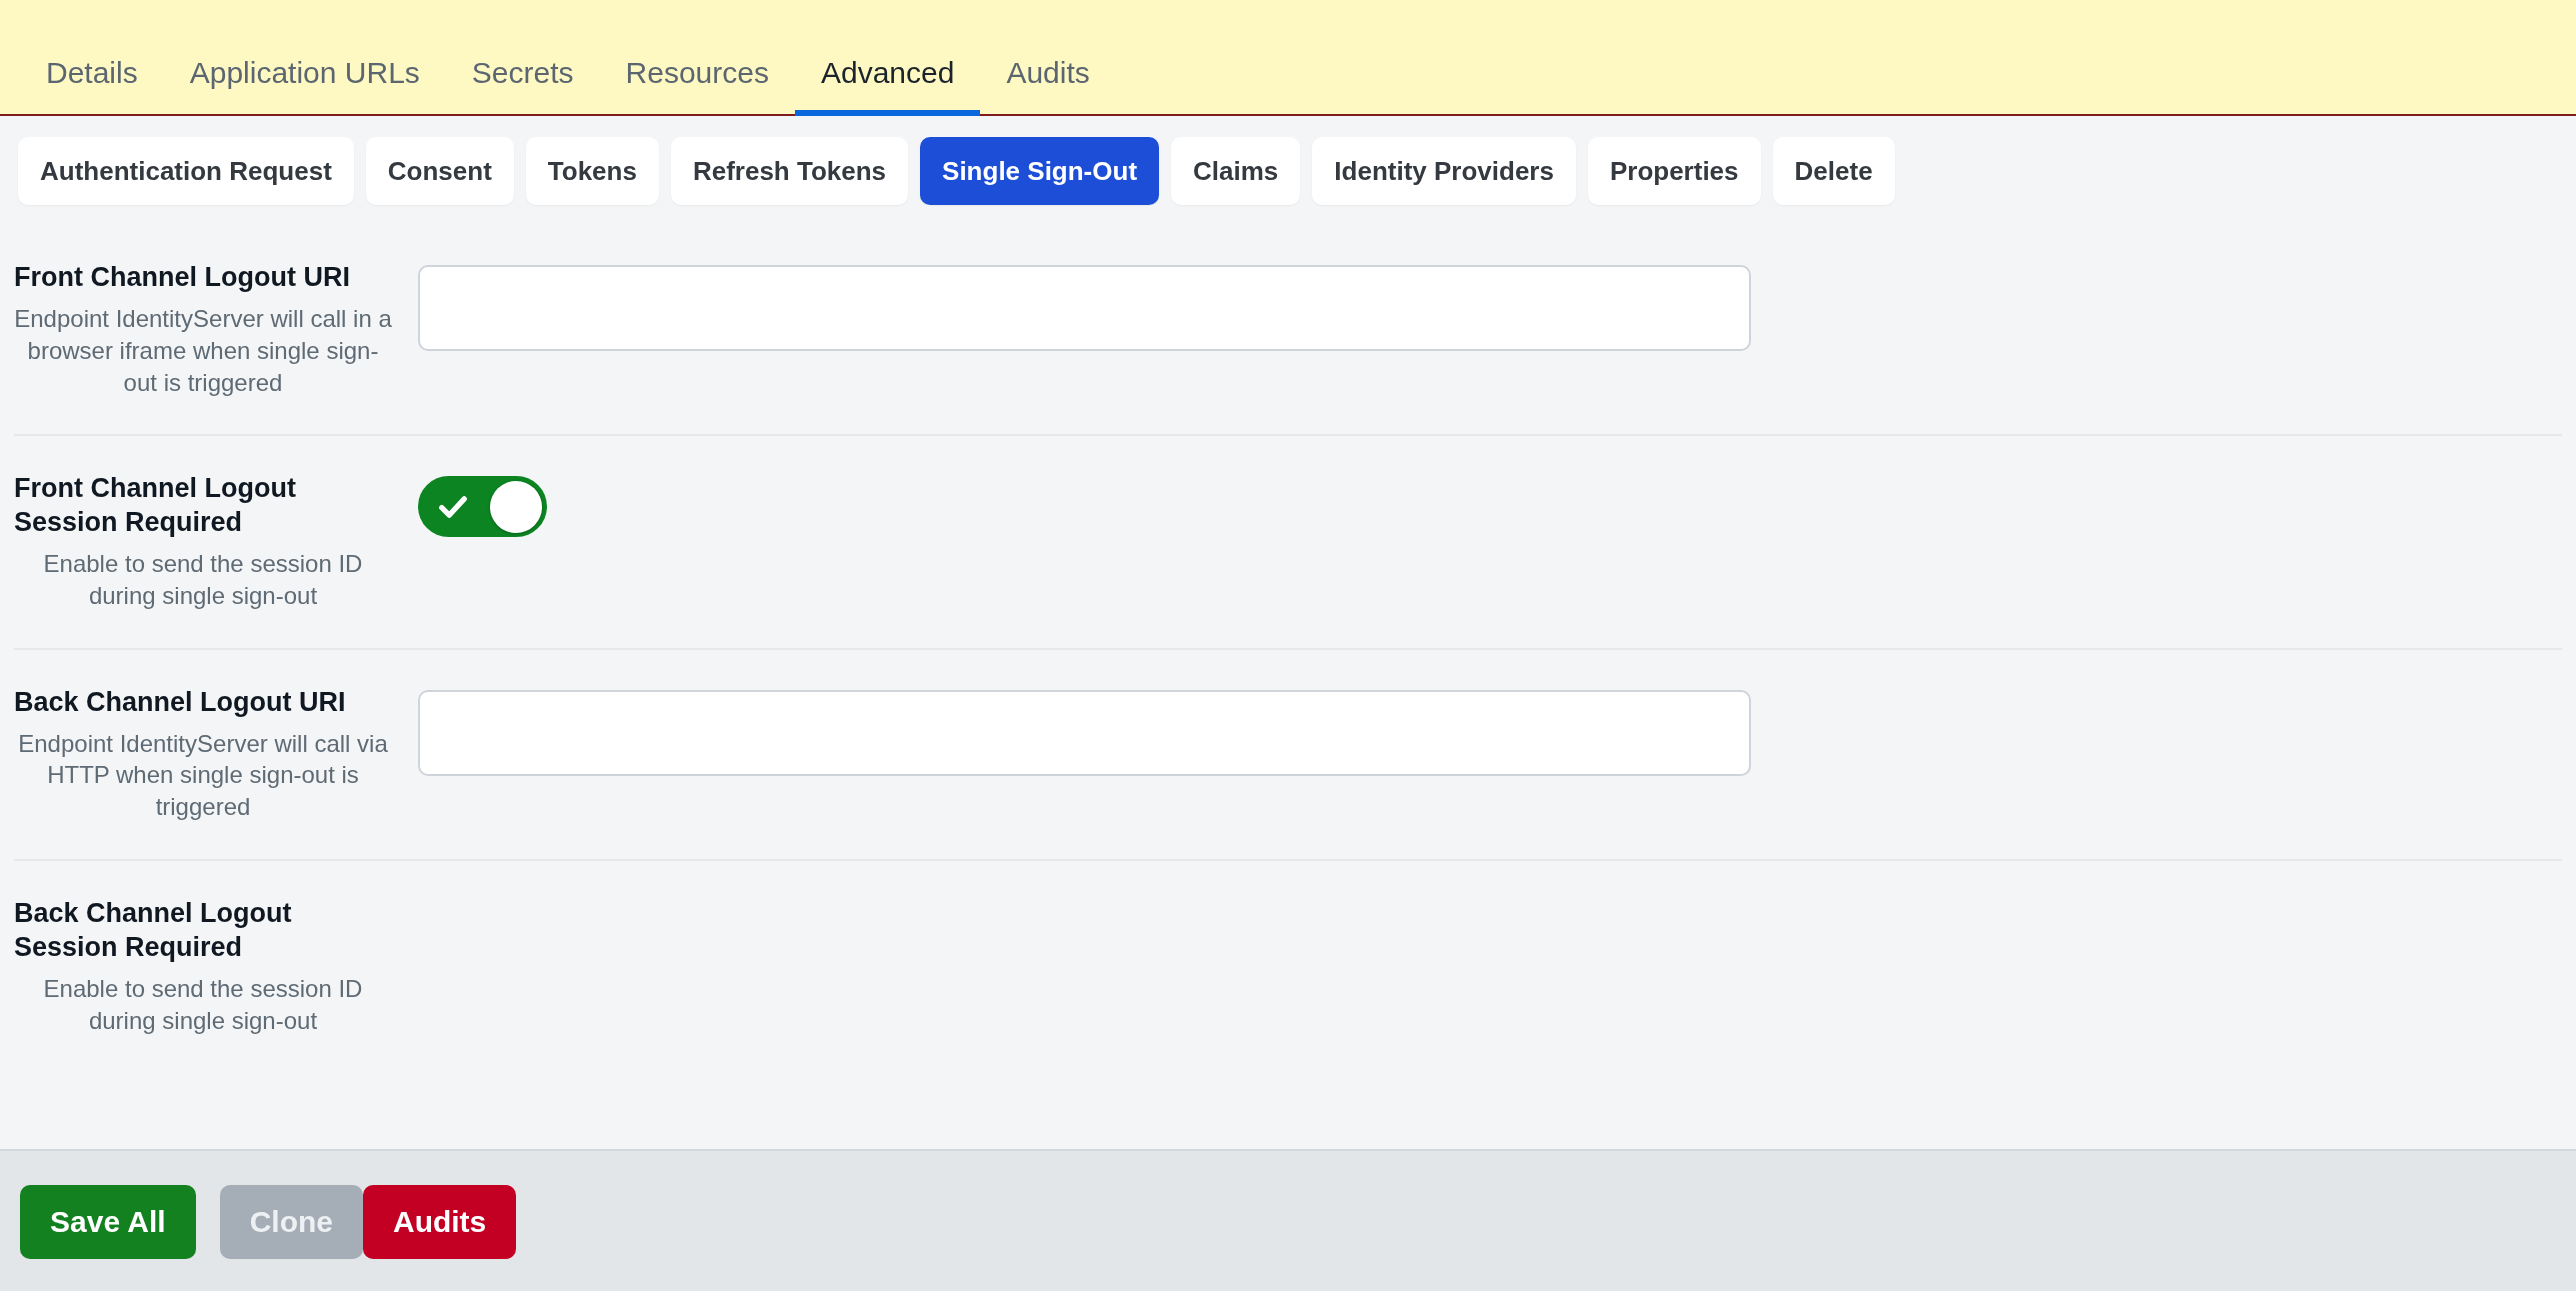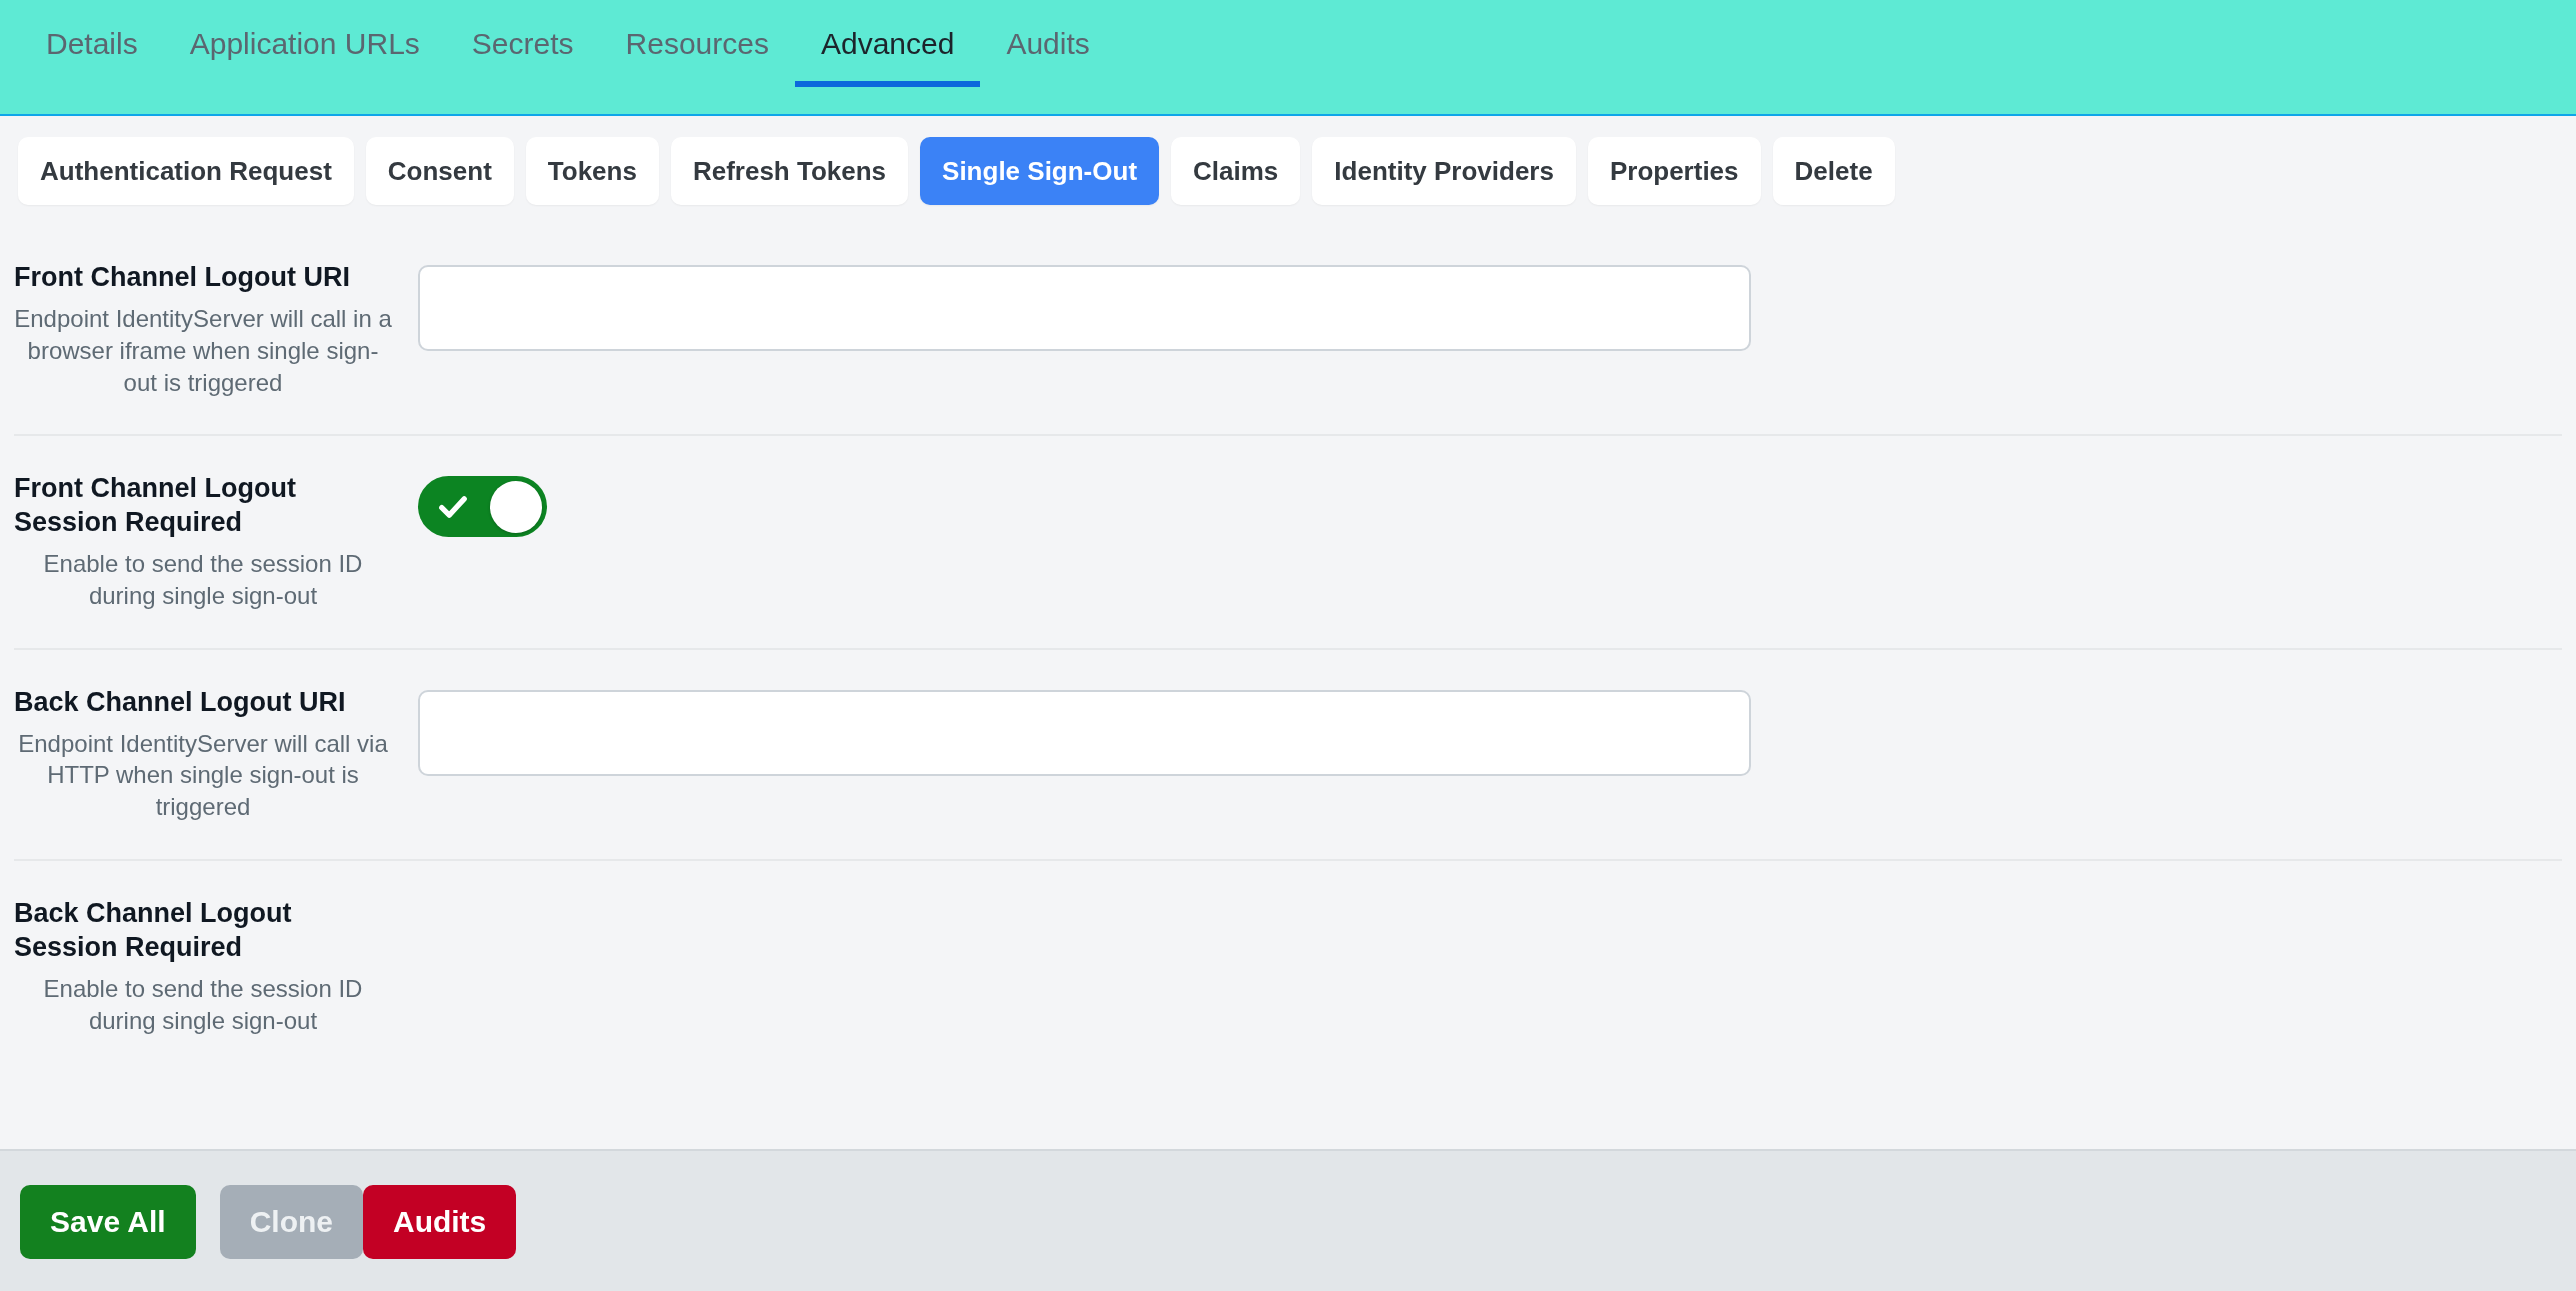--- a/index.html
+++ b/index.html
@@ -20,26 +20,26 @@
   .app {
     width: 2576px;
     height: 1292px;
     display: flex;
     flex-direction: column;
     background: #f4f5f7;
   }
 
   
   .main-tabbar {
-    background: #5eead4;
-    border-bottom: 2px solid #0ea5e9;
+    background: #fef9c3;
+    border-bottom: 2px solid #7f1d1d;
     height: 116px;
     flex: 0 0 116px;
     display: flex;
-    align-items: center;
+    align-items: flex-end;
     padding: 0 20px;
   }
 
   .main-tab {
     position: relative;
     font-size: 30px;
     color: #5b6670;
     padding: 0 26px 26px 26px;
     line-height: 1;
     cursor: pointer;
@@ -90,21 +90,21 @@
     border: none;
     border-radius: 10px;
     padding: 21px 22px;
     white-space: nowrap;
     cursor: pointer;
     font-family: "Liberation Sans", sans-serif;
     box-shadow: 0 1px 2px rgba(0,0,0,0.05);
   }
 
   .pill.active {
-    background: #3b82f6;
+    background: #1d4ed8;
     color: #ffffff;
   }
 
   
   .form-body {
     flex: 1 1 auto;
     padding: 0 14px;
   }
 
   .row {

